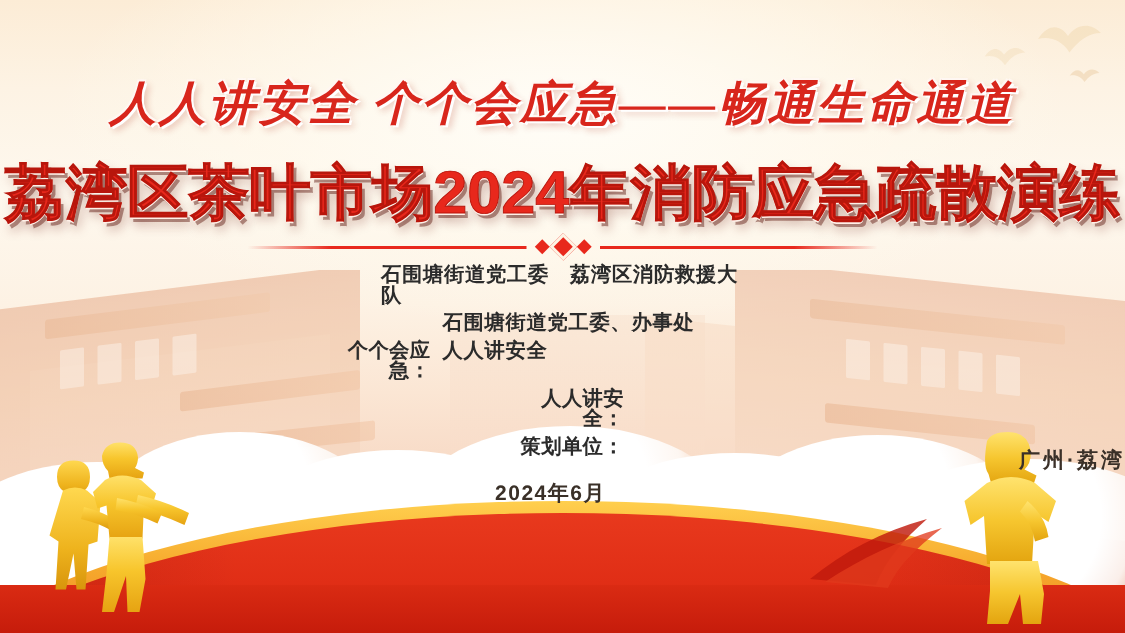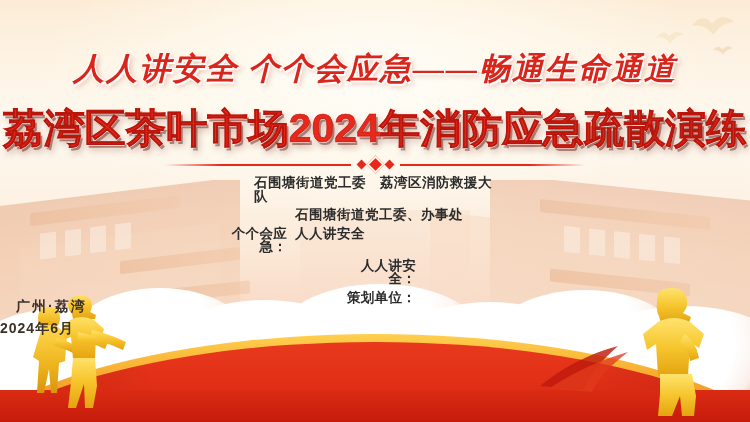--- a/index.html
+++ b/index.html
@@ -100,23 +100,23 @@
   .olabel{
     width:82px;text-align:right;flex:none;
     font-size:13.5px;font-weight:700;color:#2b2b2b;letter-spacing:.3px;
   }
   .ovalue{
     width:250px;text-align:left;flex:none;margin-left:8px;
     font-size:13.5px;font-weight:700;color:#2b2b2b;letter-spacing:.5px;
   }
   .orow.cont .olabel{visibility:hidden;}
 
-  .place{position:absolute;left:16px;right:0;top:298px;text-align:left;
+  .place{position:absolute;left:16px;right:0;top:298px;text-align:right;
     font-size:14px;font-weight:700;color:#3a3028;letter-spacing:2px;}
-  .date{position:absolute;left:0;right:16px;top:320px;text-align:left;
+  .date{position:absolute;left:0;right:16px;top:320px;text-align:center;
     font-size:14px;font-weight:700;color:#3a3028;letter-spacing:1px;}
 </style>
 </head>
 <body>
 
 <div id="poster">
 
   <div class="photo">
     <div class="bldg l1"></div>
     <div class="bldg l2"></div>

